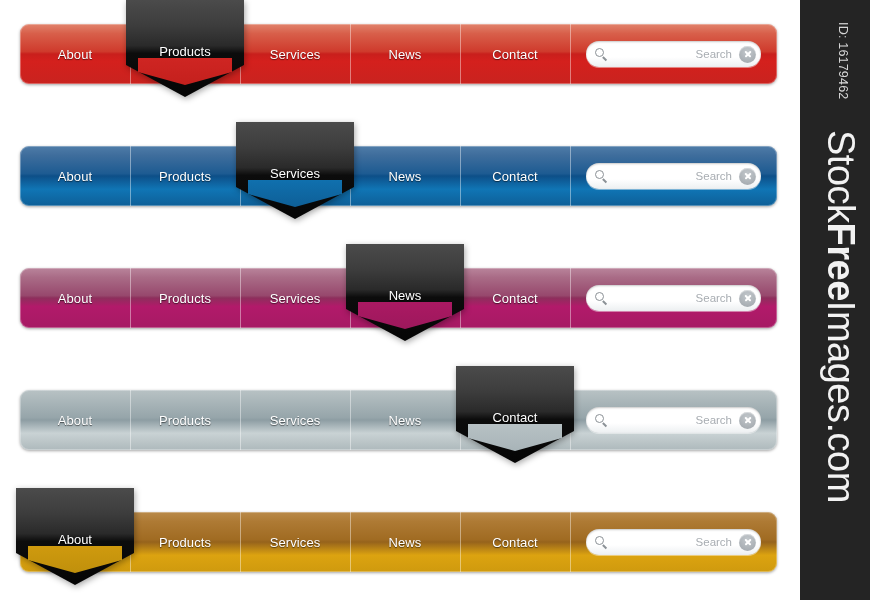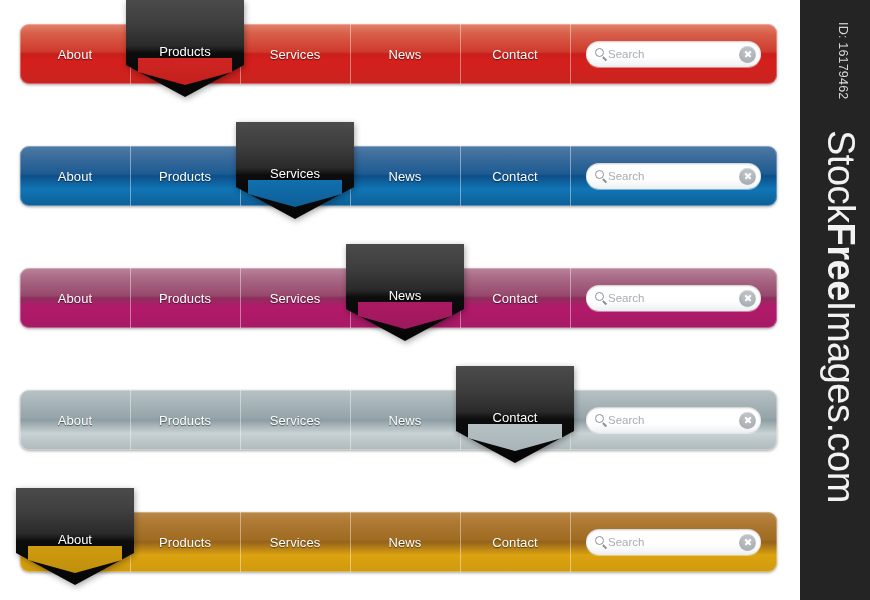--- a/index.html
+++ b/index.html
@@ -115,20 +115,22 @@
 
   .searchbox {
     width: 175px;
     height: 26px;
     border-radius: 13px;
     background: linear-gradient(to bottom, #ffffff 0%, #ffffff 62%, #eceff1 100%);
     box-shadow: inset 0 1px 2px rgba(0,0,0,0.22), 0 1px 0 rgba(255,255,255,0.45);
     display: flex;
     align-items: center;
     padding: 0 5px 0 9px;
+    gap: 7px;
+    text-align: right;
   }
   .mag {
     flex: 0 0 auto;
     width: 13px; height: 13px;
     position: relative;
   }
   .mag i {
     position: absolute;
     left: 0; top: 0;
     width: 9px; height: 9px;

